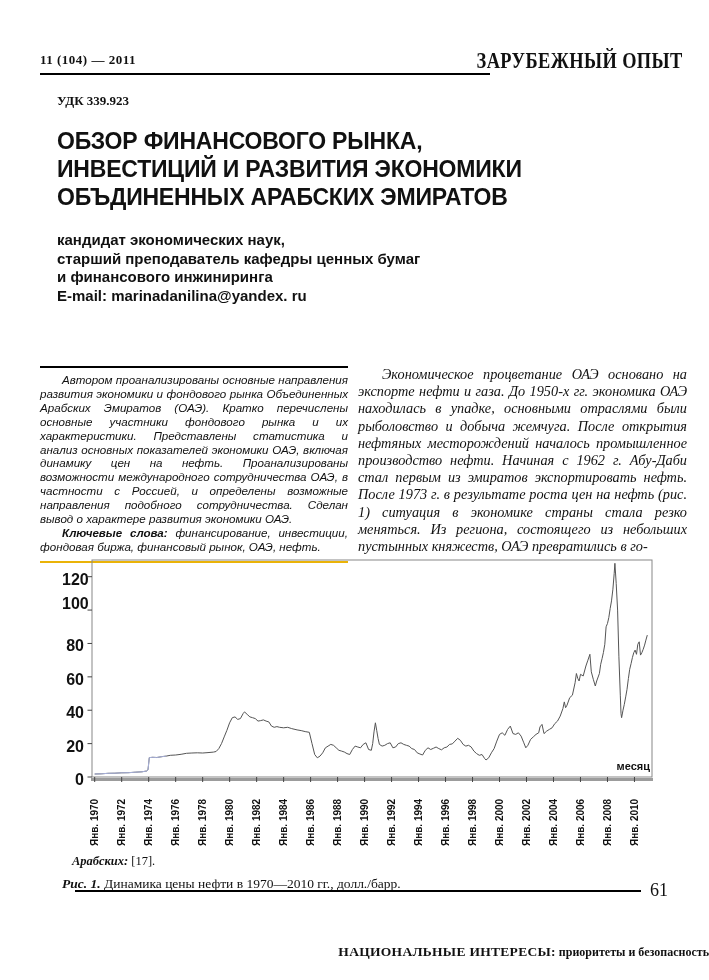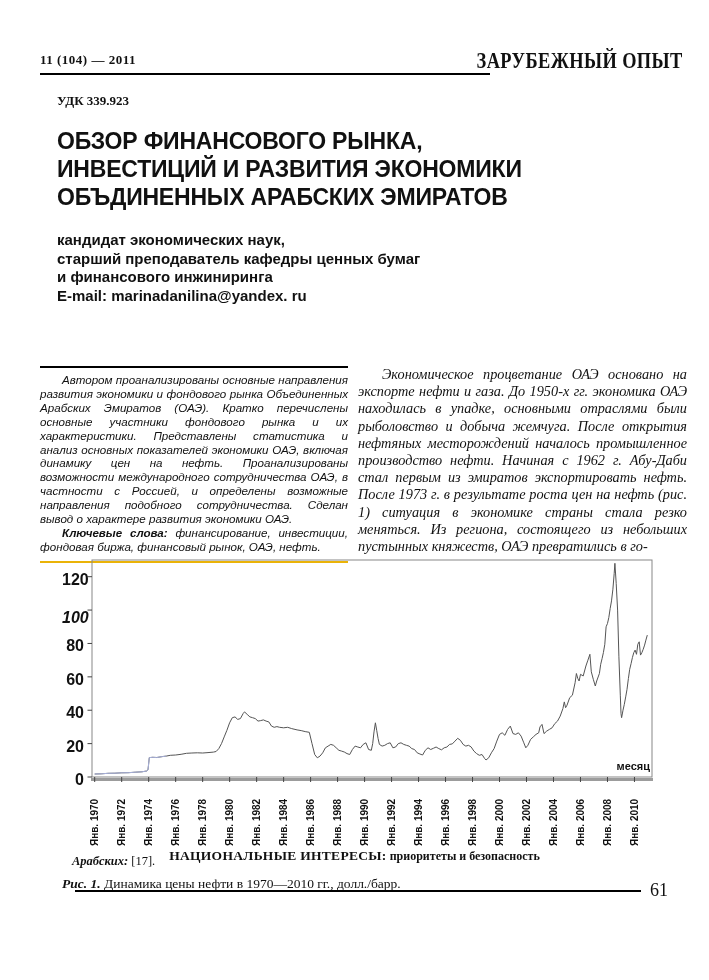--- a/index.html
+++ b/index.html
@@ -46,21 +46,21 @@
                font-family:"Liberation Sans",sans-serif;font-weight:bold;font-size:11px;padding-left:36px;}
 
   .source-line{left:72px;top:854px;font-size:12.5px;}
   .source-label{font-weight:bold;font-style:italic;}
   .caption{left:62px;top:876px;font-size:13.5px;}
   .caption-label{font-weight:bold;font-style:italic;}
 
   
   .footer-rule{left:75px;top:890px;width:566px;height:2px;background:#000;}
   .page-num{left:650px;top:880px;font-size:18px;}
-  .footer-text{left:0;right:0;top:846px;text-align:center;font-weight:bold;font-family:Liberation Serif, serif;}
+  .footer-text{left:0;right:0;top:942px;text-align:right;font-weight:bold;font-family:Liberation Serif, serif;}
   .footer-caps{font-size:13.5px;letter-spacing:.3px;}
   .footer-rest{font-size:12px;}
 </style>
 </head>
 <body>
 
 <div class="abs issue">11 (104) — 2011</div>
 <div class="abs header-rule"></div>
 <div class="abs section">ЗАРУБЕЖНЫЙ ОПЫТ</div>
 
@@ -122,21 +122,21 @@
       <line x1="548.4578313253019" y1="223" x2="548.4578313253019" y2="228" stroke="#444" stroke-width="1"></line>
       <polyline points="8.7,220.0 15.4,219.8 22.2,219.3 28.9,219.2 35.7,218.8 42.4,218.7 49.2,218.2 55.9,217.8 60.7,217.0 62.0,215.8 63.3,203.6 66.7,203.3 70.8,203.5 76.2,202.6 80.2,202.1 84.3,201.3 89.7,201.0 95.1,200.3 100.5,199.3 105.9,199.0 111.3,198.8 116.7,199.0 122.0,198.6 127.4,198.1 130.1,197.5 132.8,194.6 135.5,189.6 138.2,182.9 140.9,176.3 143.6,168.8 146.3,163.7 149.0,162.9 151.7,165.4 154.4,164.6 157.1,159.6 158.5,157.9 161.2,160.4 163.9,162.9 166.6,163.7 169.3,164.6 172.0,167.1 174.7,166.6 177.4,165.9 180.1,167.1 182.8,167.9 185.5,172.1 188.2,173.3 190.9,172.6 193.6,173.3 197.6,173.8 201.7,173.3 205.7,174.6 211.1,175.9 215.2,176.6 219.2,177.6 223.3,178.3 226.0,189.6 228.7,200.5 231.3,203.8 234.0,202.1 236.7,198.8 239.4,193.8 242.1,192.1 244.8,190.4 247.5,191.3 250.2,193.8 252.9,196.3 255.6,197.1 258.3,198.0 261.0,199.6 263.7,200.5 266.4,195.5 269.1,192.1 271.8,193.0 274.5,193.8 277.2,190.4 279.9,188.8 282.6,195.5 285.3,196.3 286.7,189.6 288.0,177.9 289.4,168.8 290.7,176.3 292.1,184.6 293.4,190.4 296.1,192.1 298.8,191.3 301.5,189.6 304.2,188.8 306.9,193.8 309.6,193.0 312.3,189.6 315.0,188.8 317.7,190.4 320.4,191.3 323.1,192.1 325.8,194.6 328.5,195.5 331.2,198.8 333.9,200.0 336.6,201.0 339.3,196.3 342.0,193.8 344.7,195.5 347.4,194.3 350.1,193.0 352.8,194.6 355.5,195.8 358.2,193.8 360.9,193.0 363.6,190.4 366.3,189.9 369.0,187.1 371.7,184.3 374.4,186.3 377.1,190.4 379.8,192.1 382.5,191.3 385.2,193.0 387.9,197.1 390.6,199.6 393.3,201.3 396.0,200.5 398.7,204.6 400.0,206.0 402.7,203.8 405.4,198.8 408.1,194.6 410.8,187.1 413.5,180.4 416.2,178.8 418.9,181.3 421.6,175.4 424.3,172.1 427.0,179.6 429.7,180.4 432.4,178.8 435.1,182.1 437.8,188.8 439.8,193.8 441.9,191.3 444.6,185.4 447.3,182.9 450.0,180.4 452.7,178.8 454.0,172.9 456.0,170.4 458.0,179.6 460.7,177.1 463.4,175.4 466.1,173.8 468.8,169.6 471.5,167.1 474.2,162.1 476.9,154.6 478.3,147.9 479.6,153.7 481.0,151.2 483.7,143.7 486.4,141.2 489.1,128.7 490.4,119.5 491.8,124.5 493.1,127.0 494.5,120.3 497.2,122.0 499.9,112.0 501.9,106.2 503.9,100.3 505.3,117.8 507.3,125.3 509.3,132.0 510.7,127.0 513.4,119.5 514.7,110.3 516.1,104.5 517.4,98.6 518.8,90.3 520.1,72.8 521.5,69.4 522.8,63.6 524.2,54.4 525.5,46.9 526.9,35.2 528.2,19.4 528.9,9.3 530.2,29.4 531.6,56.1 532.9,102.8 534.3,141.2 535.0,159.6 535.6,163.7 537.0,156.2 538.3,150.4 539.7,142.9 541.0,135.4 542.4,124.5 543.7,115.3 545.1,109.5 546.4,103.6 547.8,98.6 549.1,96.1 550.5,100.3 551.8,90.3 553.2,87.8 554.5,101.1 555.9,98.6 557.2,95.3 558.6,91.1 559.9,86.1 561.3,81.1" fill="none" stroke="#555555" stroke-width="1"></polyline>
       <polyline points="8.7,220.0 15.4,219.8 22.2,219.3 28.9,219.2 35.7,218.8 42.4,218.7 49.2,218.2 55.9,217.8 60.7,217.0 62.0,215.8 63.3,203.6 66.7,203.3 70.8,203.5 76.2,202.6 80.2,202.1" fill="none" stroke="#a9b2dc" stroke-width="1"></polyline>
     </svg>
   <div>
       <div class="ytick" style="top: 217px;">0</div>
       <div class="ytick" style="top: 183.615px;">20</div>
       <div class="ytick" style="top: 150.231px;">40</div>
       <div class="ytick" style="top: 116.846px;">60</div>
       <div class="ytick" style="top: 83.4615px;">80</div>
-      <div class="ytick" style="top: 55px; font-style: italic;">100</div>
+      <div class="ytick" style="top: 41px;">100</div>
       <div class="ytick" style="top: 16.6923px;">120</div>
     </div>
   <div>
       <div class="xtick" style="left: 27.1988px; top: 292px;">Янв. 1970</div>
       <div class="xtick" style="left: 54.1867px; top: 292px;">Янв. 1972</div>
       <div class="xtick" style="left: 81.1747px; top: 292px;">Янв. 1974</div>
       <div class="xtick" style="left: 108.163px; top: 292px;">Янв. 1976</div>
       <div class="xtick" style="left: 135.151px; top: 292px;">Янв. 1978</div>
       <div class="xtick" style="left: 162.139px; top: 292px;">Янв. 1980</div>
       <div class="xtick" style="left: 189.127px; top: 292px;">Янв. 1982</div>

